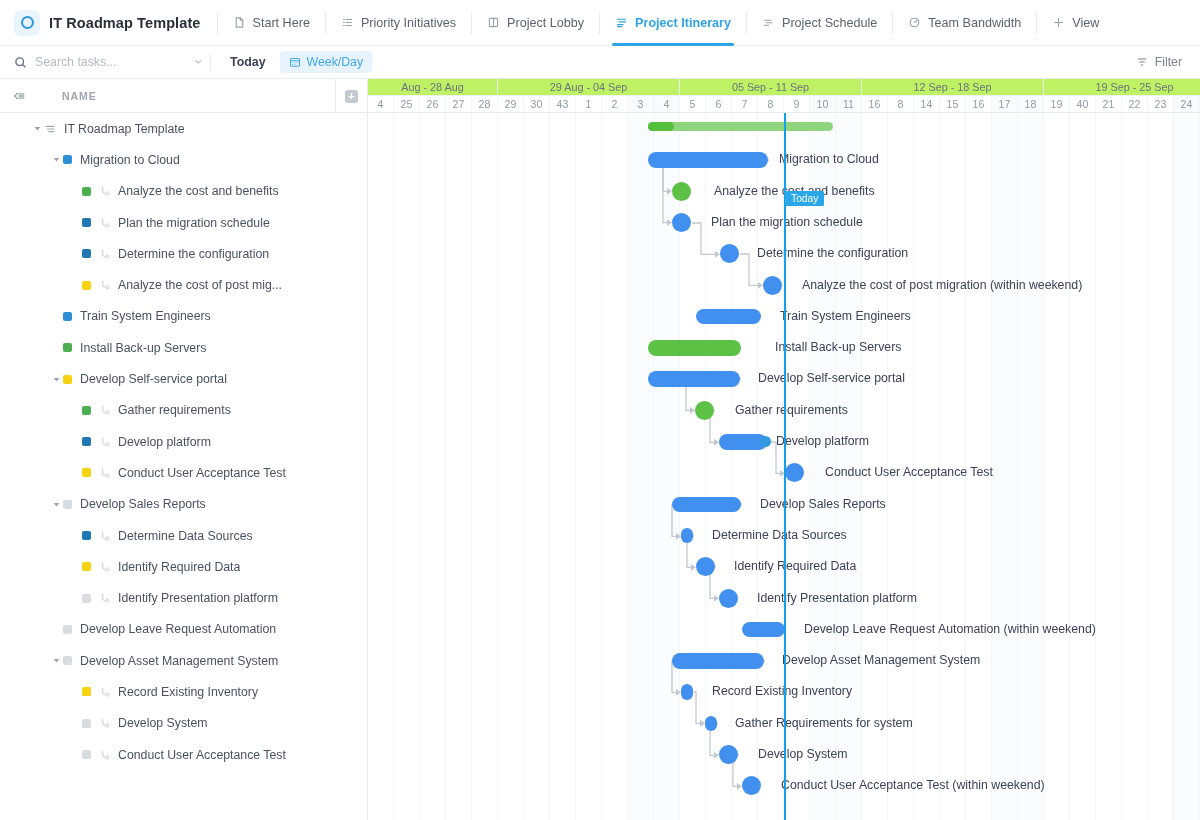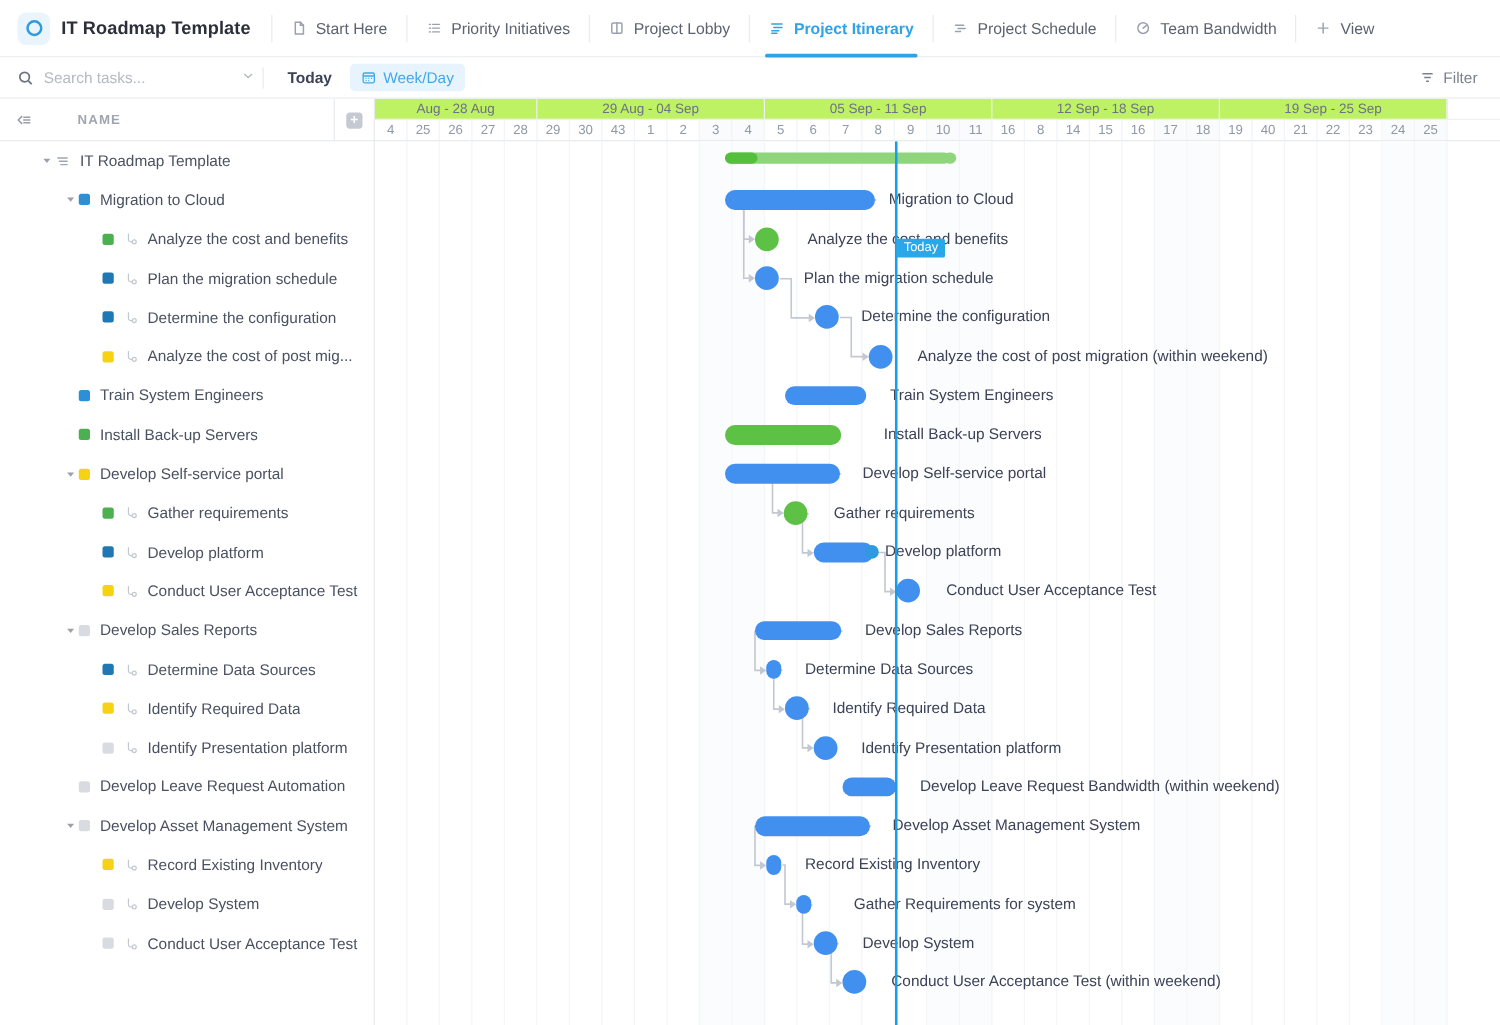--- a/index.html
+++ b/index.html
@@ -69,21 +69,21 @@
     font-size: 12.3px; color: #3fa8e8; background: #e8f4fd;
     border-radius: 4px; padding: 4px 9px; margin-left: 8px; cursor: pointer;
   }
   #filter-btn {
     margin-left: auto; display: flex; align-items: center; gap: 7px;
     font-size: 12.3px; color: #7b818d; cursor: pointer; padding-right: 4px;
   }
 
   
   #main { display: flex; width: 1200px; height: 741px; }
-  #left { width: 300px; flex: none; border-right: 1px solid #e9ecef; background:#fff; position: relative; }
+  #left { width: 368px; flex: none; border-right: 1px solid #e9ecef; background:#fff; position: relative; }
   #right { flex: 1; position: relative; overflow: hidden; background: #fff; }
 
   
   #left-head {
     height: 34px; display: flex; align-items: center;
     border-bottom: 1px solid #e9ecef; padding-left: 12px;
     position: relative;
   }
   #collapse-icon { color: #9aa1ad; display:flex; }
   #name-col { font-size: 10.6px; letter-spacing: .9px; color: #a0a6b1; margin-left: 36px; font-weight: bold;}
@@ -718,33 +718,33 @@
           <div class="barrow" style="top: 438.2px;">
             <div class="bar blue dot" style="left: 328px; width: 19px;"></div>
             <div class="blabel" style="left: 366px;">Identify Required Data</div>
           </div>
           <div class="barrow" style="top: 469.5px;">
             <div class="bar blue dot" style="left: 351px; width: 19px;"></div>
             <div class="blabel" style="left: 389px;">Identify Presentation platform</div>
           </div>
           <div class="barrow" style="top: 500.8px;">
             <div class="bar blue" style="left: 374px; width: 43px;"></div>
-            <div class="blabel" style="left: 436px;">Develop Leave Request Bandwidth (within weekend)</div>
+            <div class="blabel" style="left: 436px;">Develop Leave Request Automation (within weekend)</div>
           </div>
           <div class="barrow" style="top: 532.1px;">
             <div class="bar blue" style="left: 304px; width: 92px;"></div>
             <div class="blabel" style="left: 414px;">Develop Asset Management System</div>
           </div>
           <div class="barrow" style="top: 563.4px;">
             <div class="bar blue" style="left: 313px; width: 12px;"></div>
             <div class="blabel" style="left: 344px;">Record Existing Inventory</div>
           </div>
           <div class="barrow" style="top: 594.7px;">
             <div class="bar blue" style="left: 337px; width: 12px;"></div>
-            <div class="blabel" style="left: 367px; margin-left: 16px;">Gather Requirements for system</div>
+            <div class="blabel" style="left: 367px;">Gather Requirements for system</div>
           </div>
           <div class="barrow" style="top: 626px;">
             <div class="bar blue dot" style="left: 351px; width: 19px;"></div>
             <div class="blabel" style="left: 390px;">Develop System</div>
           </div>
           <div class="barrow" style="top: 657.3px;">
             <div class="bar blue dot" style="left: 374px; width: 19px;"></div>
             <div class="blabel" style="left: 413px;">Conduct User Acceptance Test (within weekend)</div>
           </div>
           <div class="dep" style="left: 289px; top: 41.3px;">

